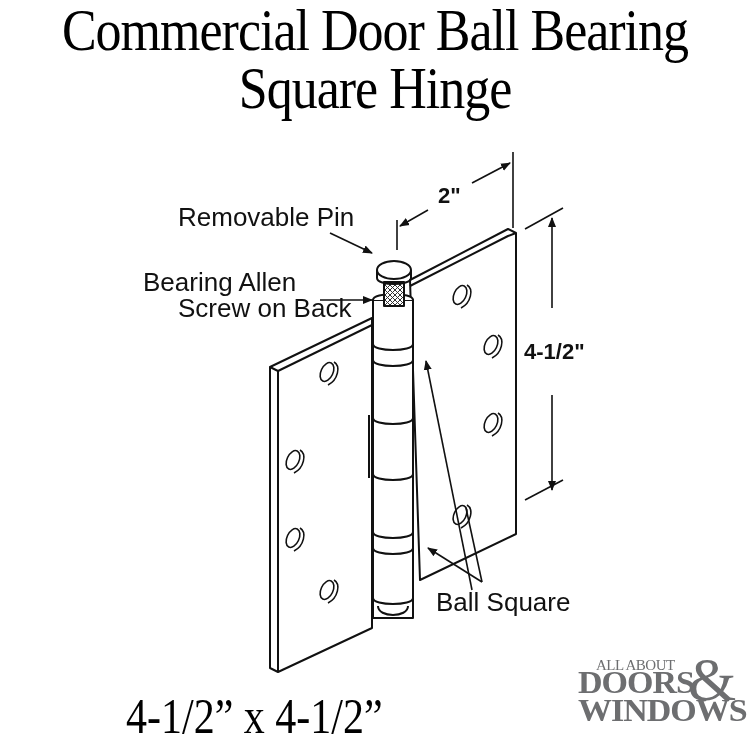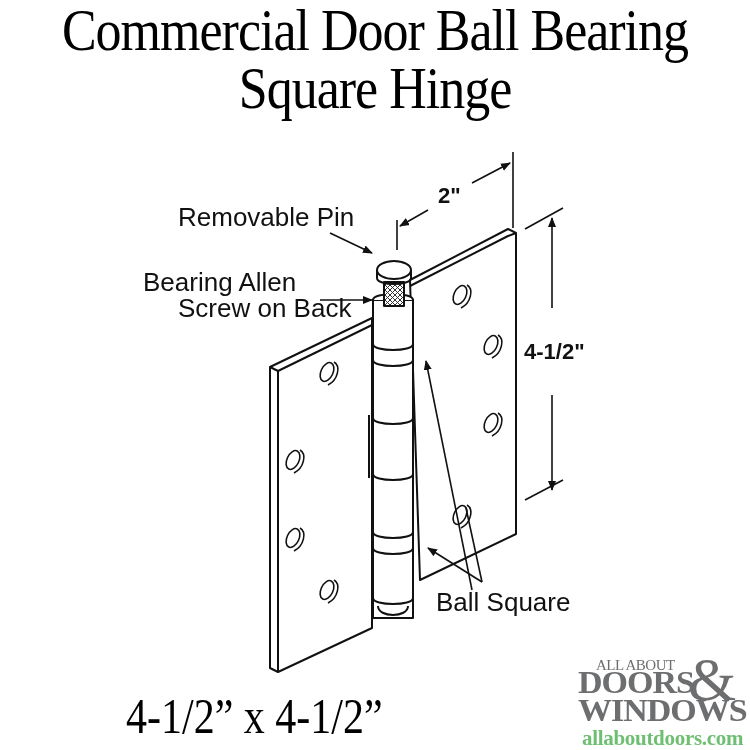--- a/index.html
+++ b/index.html
@@ -143,14 +143,13 @@
 <div class="label dim" style="left:524px; top:340px;">4-1/2"</div>
 <div class="label" style="left:436px; top:590px;">Ball Square</div>
 
 <div class="size-text">4-1/2” x 4-1/2”</div>
 
 <div class="logo">
   <div class="l1">ALL ABOUT</div>
   <div class="l2">DOORS</div>
   <div class="amp">&amp;</div>
   <div class="l3">WINDOWS</div>
-  <div class="l4">allaboutdoors.com</div>
 </div>
 
 </body></html>

